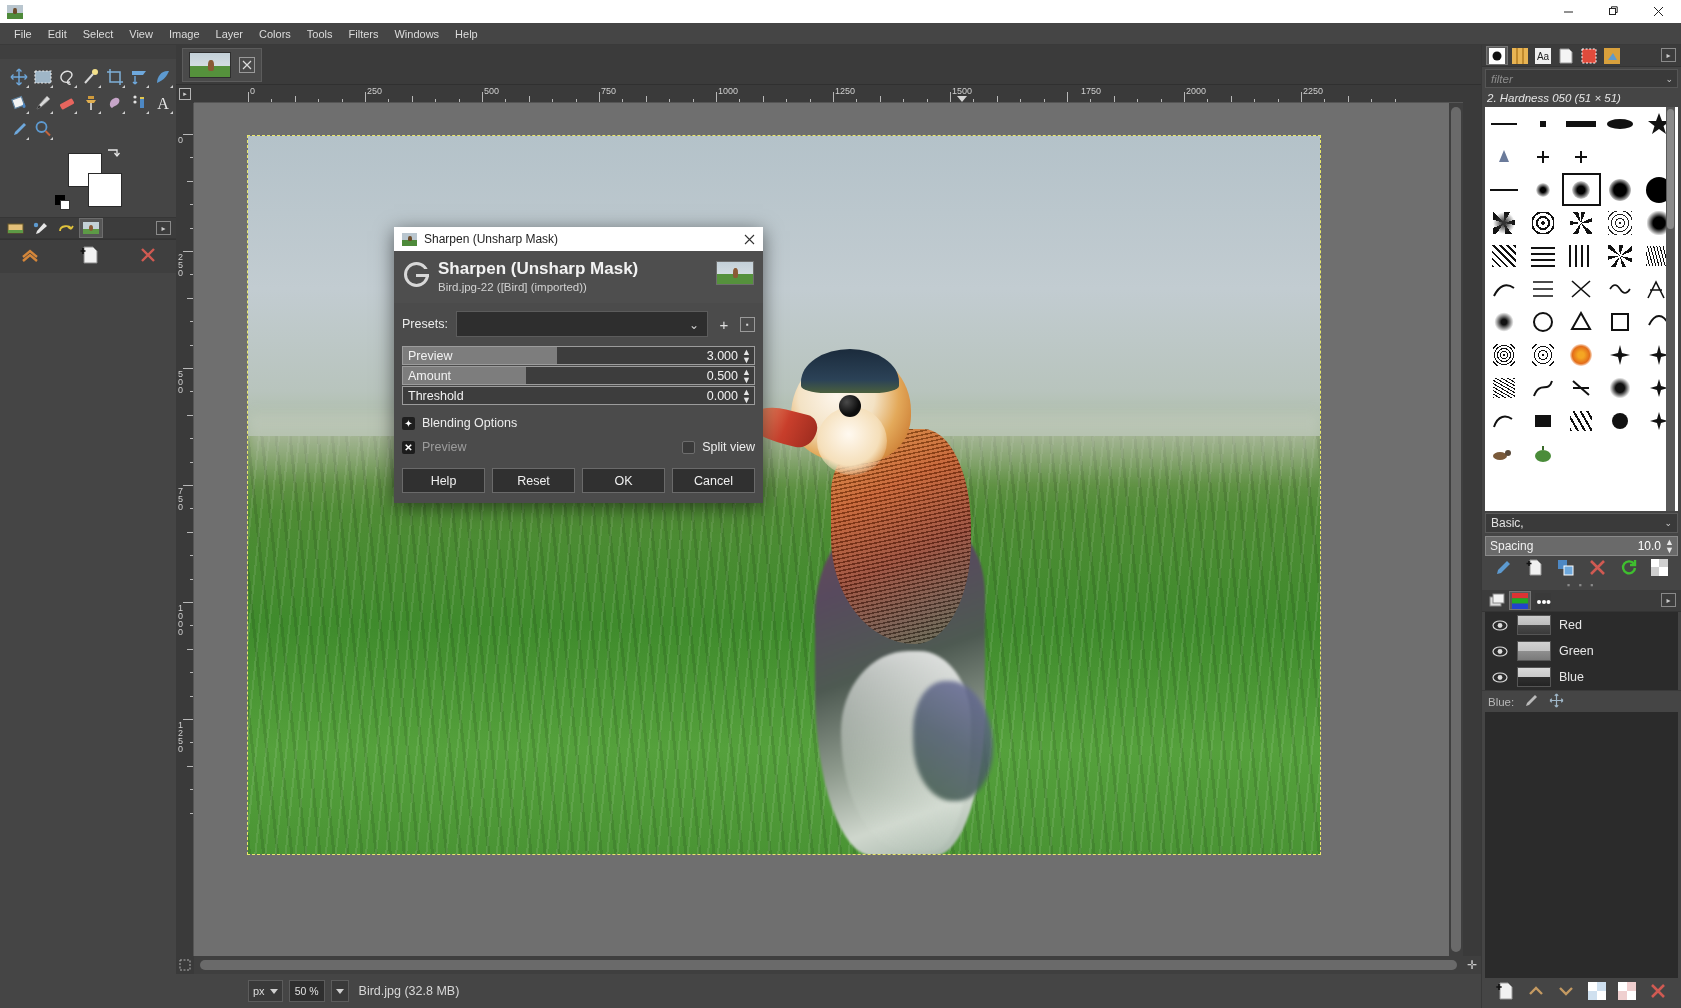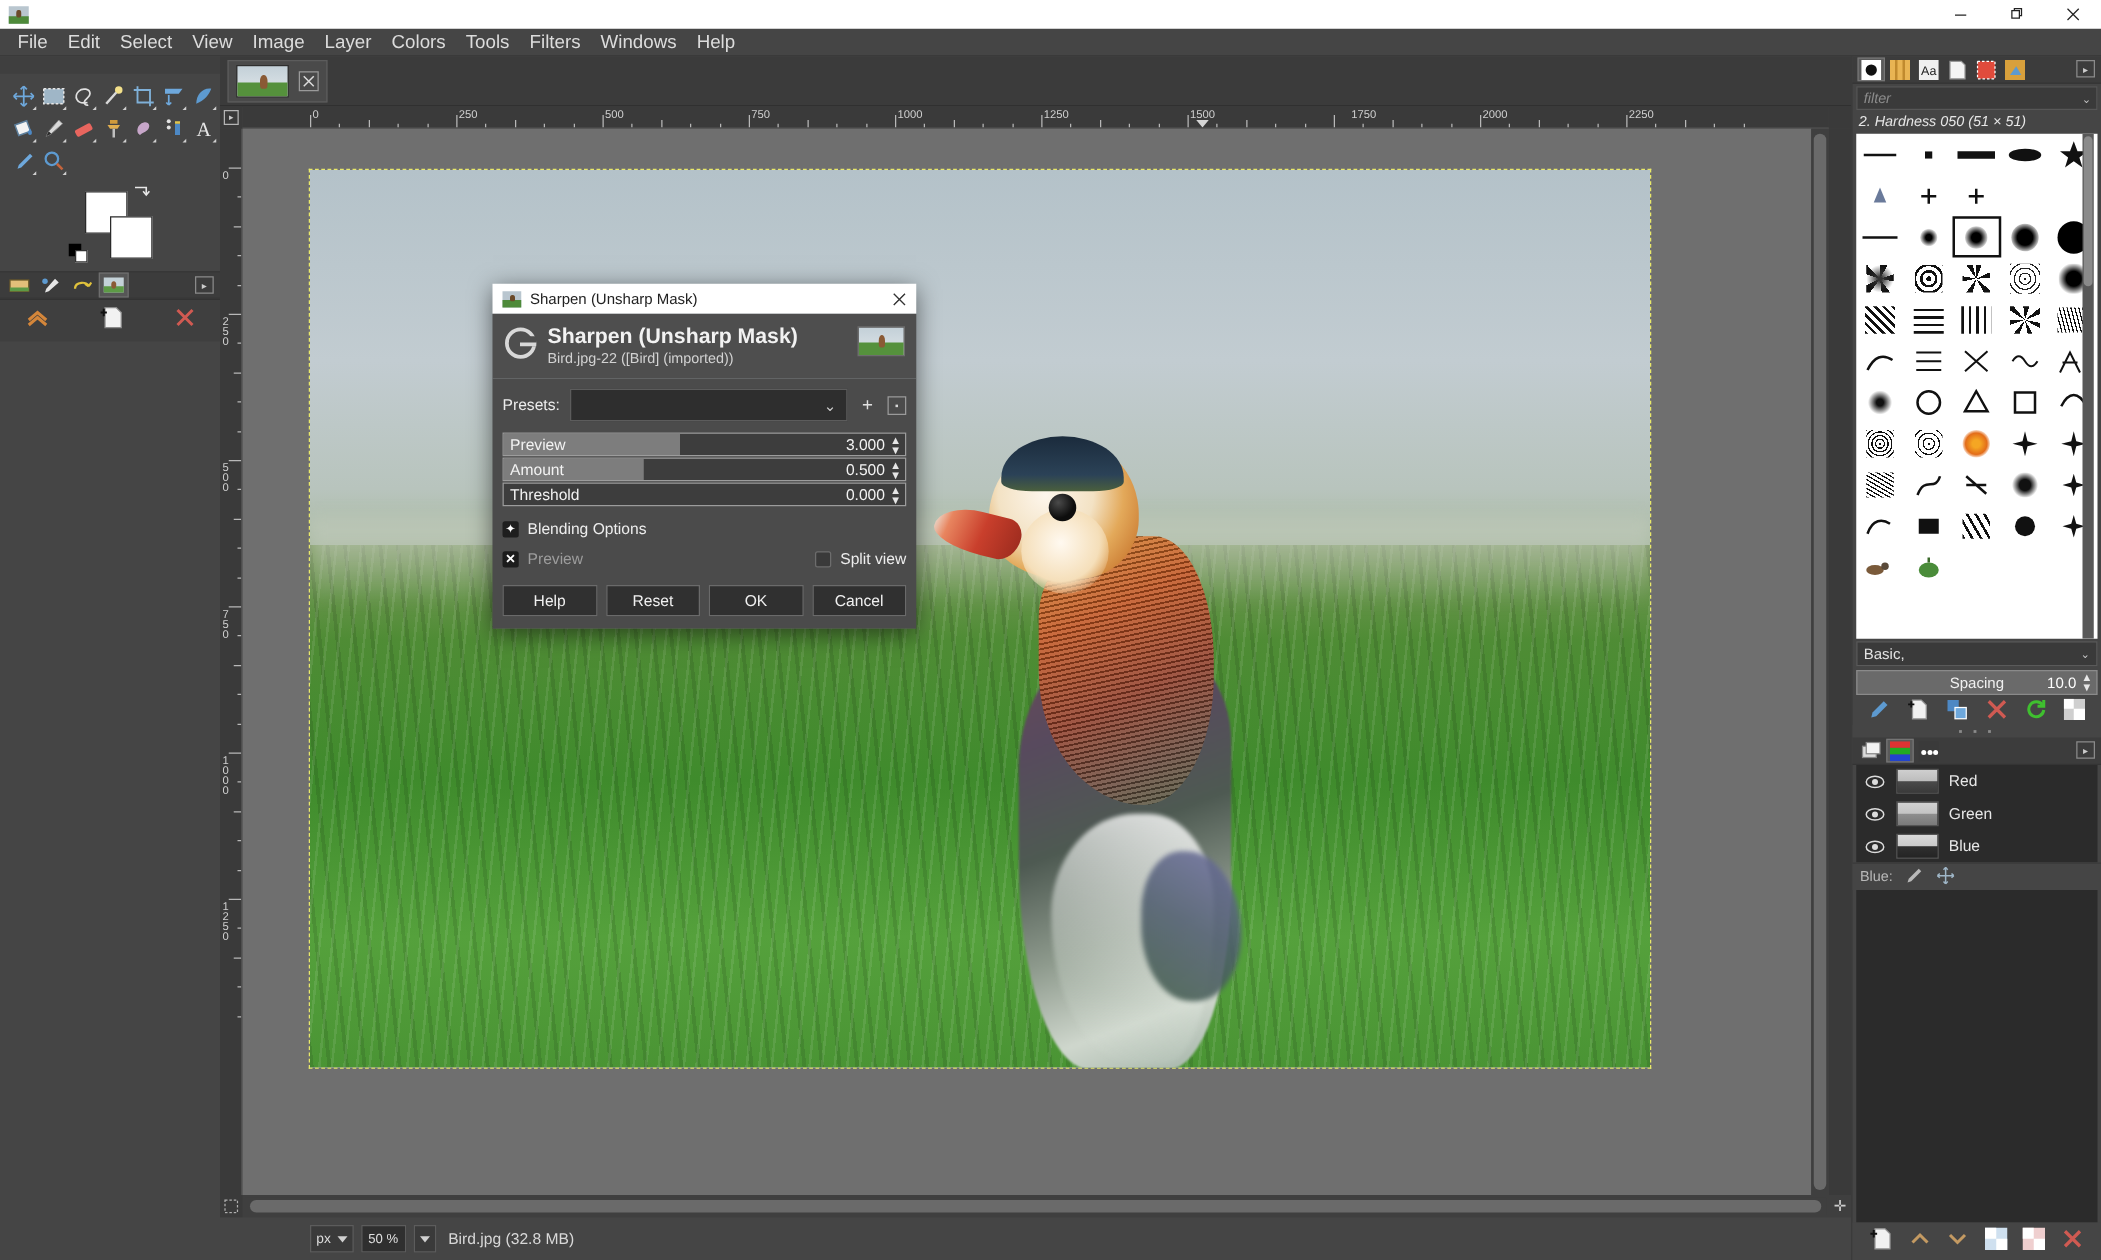--- a/index.html
+++ b/index.html
@@ -25,21 +25,21 @@
   .tb-ctrls { position: absolute; right: 0; top: 0; height: 23px; display: flex; }
   .tb-btn { width: 45px; height: 23px; display: flex; align-items: center; justify-content: center; color: #222; }
   .tb-btn svg { display:block; }
 
   
   .menubar {
     height: 22px; background: #454545; display: flex; align-items: center;
     flex: none; padding-left: 6px; border-bottom: 1px solid #3a3a3a;
   }
   .menu-item {
-    font-size: 15px; color: #dcdcdc; padding: 2px 8px; cursor: default; line-height: 16px;
+    font-size: 11px; color: #dcdcdc; padding: 2px 8px; cursor: default; line-height: 16px;
   }
 
   
   .body { flex: 1; display: flex; min-height: 0; }
 
   
   .leftdock { width: 176px; background: #454545; display: flex; flex-direction: column; flex:none; }
   .tool-tabstrip { height: 14px; background:#3f3f3f; display:flex; align-items:center; }
   .toolgrid { padding: 6px 5px 0 7px; display: grid; grid-template-columns: repeat(7, 24px); gap: 2px 0px; }
   .tool { width: 24px; height: 24px; display:flex; align-items:center; justify-content:center; position:relative; }
@@ -222,21 +222,21 @@
   }
   .bcell { display:flex; align-items:center; justify-content:center; position:relative; }
   .bcell.sel { outline: 2px solid #111; outline-offset:-2px; }
   .brushscroll { position:absolute; right:3px; top:0; width:9px; height:404px; background:#585858; }
   .brushscroll .th { position:absolute; left:1px; right:1px; top:2px; height:120px; background:#8a8a8a; border-radius:4px; }
 
   .basicrow { height:20px; margin: 2px 3px 0; background:#3a3a3a; border:1px solid #5a5a5a;
               display:flex; align-items:center; padding: 0 5px; color:#e2e2e2; font-size:12px; position:relative; }
   .basicrow .cdown { position:absolute; right:5px; color:#d0d0d0; font-size:9px; }
   .spacingrow { height:20px; margin: 3px 3px 0; background:#6a6a6a; border:1px solid #8a8a8a;
-                display:flex; align-items:center; padding: 0 4px; color:#f0f0f0; font-size:12px; position:relative;justify-content:center; }
+                display:flex; align-items:center; padding: 0 4px; color:#f0f0f0; font-size:12px; position:relative; }
   .spacingrow .val { position:absolute; right:16px; color:#ffffff; font-size:12px; }
   .spacingrow .spin { position:absolute; right:3px; color:#e8e8e8; font-size:9px; line-height:8px; text-align:center; }
   .brushbtnrow { height: 24px; display:flex; align-items:center; justify-content:space-around; padding: 3px 6px 0; }
 
   .gripper { height: 10px; display:flex; align-items:center; justify-content:center; color:#8a8a8a; font-size:9px;
              letter-spacing:3px; background:#454545; }
 
   .chanlist { background:#2b2b2b; margin: 0 3px; flex:none; }
   .chanrow { display:flex; align-items:center; height: 26px; gap: 8px; padding-left: 6px; }
   .chanrow .eye { width: 18px; display:flex; align-items:center; justify-content:center; }
@@ -244,21 +244,21 @@
   .chanthumb i { position:absolute; inset:0; }
   .chanlabel { font-size: 12.5px; color:#e7e7e7; }
 
   .lockrow { height: 22px; display:flex; align-items:center; gap:10px; padding-left: 6px; color:#b8b8b8; font-size:11.5px;
              border-top:1px solid #3a3a3a; background:#454545; }
   .chanempty { flex:1; background:#2b2b2b; margin: 0 3px; }
   .rd-bottombar { height: 30px; background:#454545; display:flex; align-items:center; justify-content:space-around; padding: 0 8px; }
 
   
   .dialog {
-    position: absolute; left: 394px; top: 227px; width: 339px; z-index: 50;
+    position: absolute; left: 394px; top: 227px; width: 369px; z-index: 50;
     box-shadow: 0 4px 18px rgba(0,0,0,.55);
   }
   .dlg-title { height: 24px; background:#ffffff; display:flex; align-items:center; gap:7px; padding-left:8px; position:relative; }
   .dlg-title .ic { width: 15px;height:13px; position:relative; }
   .dlg-title .ic .sky{position:absolute;inset:0;background:#b9c6cf;}
   .dlg-title .ic .grass{position:absolute;left:0;right:0;bottom:0;height:6px;background:#4e8a3a;}
   .dlg-title .ic .bird{position:absolute;left:6px;top:3px;width:4px;height:5px;background:#6b4a2a;border-radius:45% 45% 30% 30%;}
   .dlg-title .t { font-size: 12px; color:#222; }
   .dlg-title .x { position:absolute; right:6px; top:4px; width:16px;height:16px; display:flex;align-items:center;justify-content:center; color:#333; }
   .dlg-head { background:#4e4e4e; display:flex; align-items:flex-start; padding: 8px 8px 10px 10px; gap: 9px; position:relative; }

